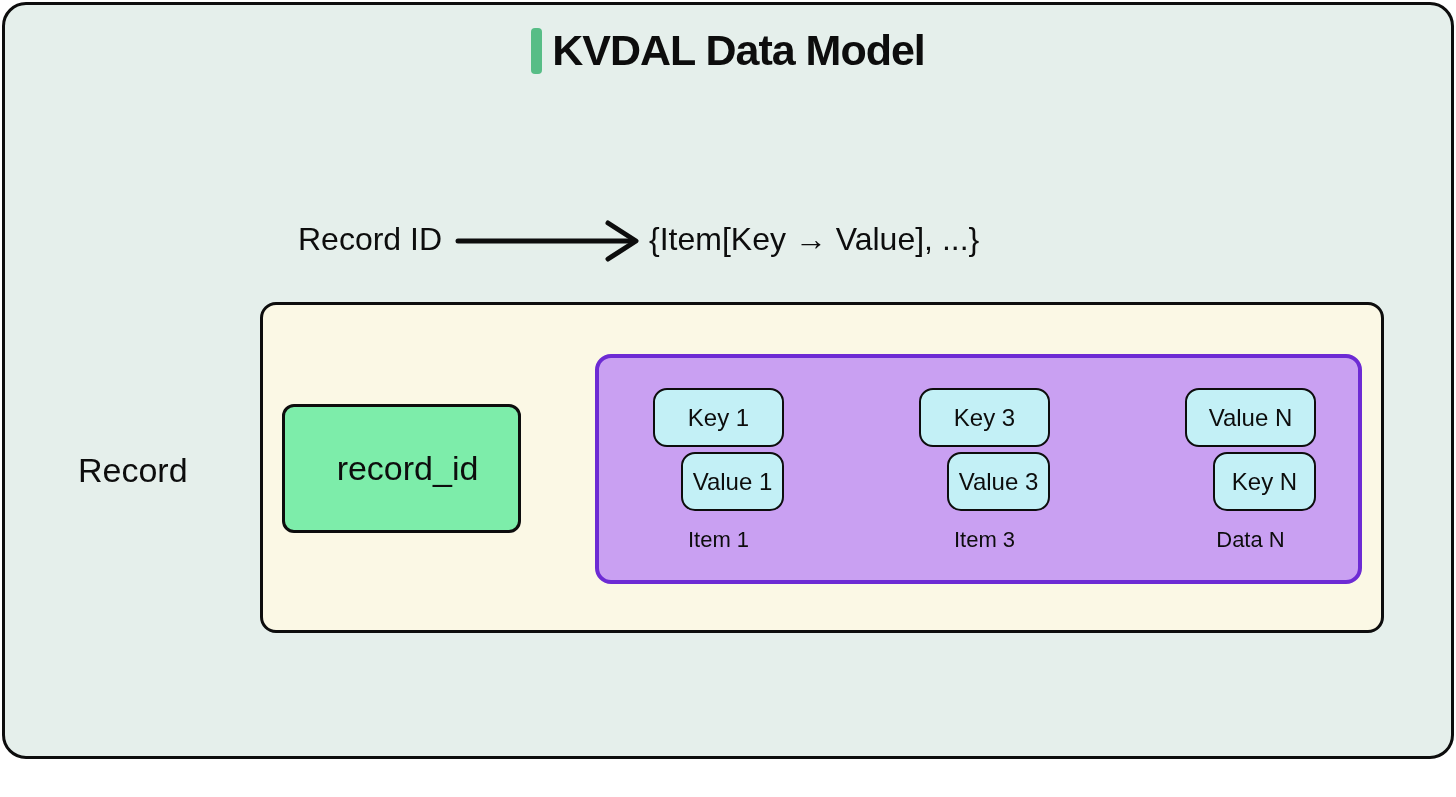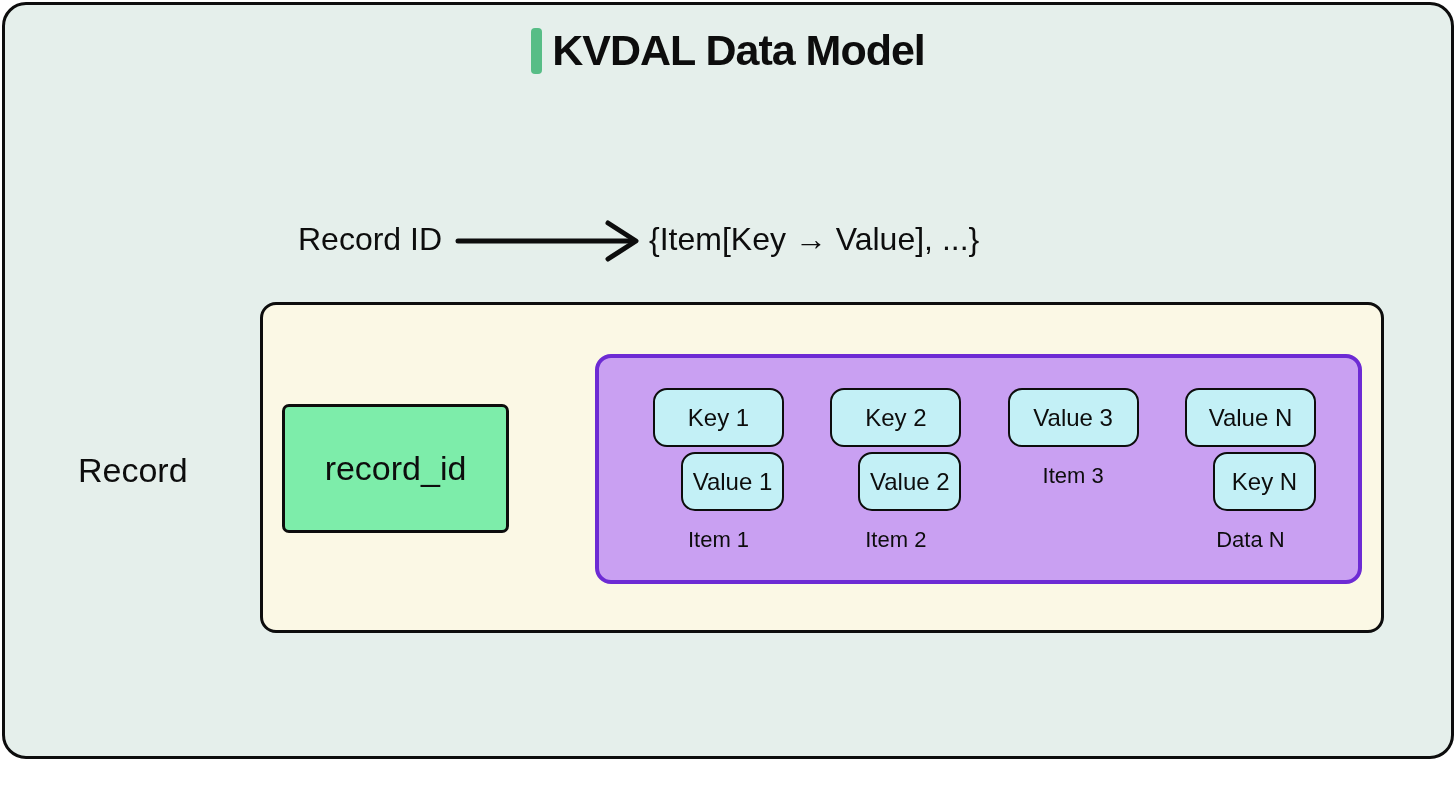--- a/index.html
+++ b/index.html
@@ -77,25 +77,26 @@
     background: #fbf8e5;
     border: 3px solid #0d0d0d;
     border-radius: 16px;
   }
   .record-id-box {
     position: absolute;
     left: 277px; top: 399px;
     width: 221px; height: 123px;
     background: #7dedaa;
     border: 3px solid #0d0d0d;
-    border-radius: 7px;
+    border-radius: 12px;
     display: flex;
     align-items: center;
     justify-content: center;
     font-size: 34px;
+    padding-left: 12px;
   }
   .items-box {
     position: absolute;
     left: 590px; top: 349px;
     width: 767px; height: 230px;
     box-sizing: border-box;
     background: #c9a0f2;
     border: 4px solid #6d2bd4;
     border-radius: 16px;
     display: flex;
@@ -155,31 +156,25 @@
       <div class="item-col">
         <div class="kv-box">
           <span>Key 1</span>
         </div>
         <div class="kv-box">
           <span>Value 1</span>
         </div>
         <div class="item-label">Item 1</div>
       </div>
 
+
       <div class="item-col">
         <div class="kv-box">
-          <span>Key 2</span>
+          <span>Key 3</span>
         </div>
-        <div class="kv-box">
-          <span>Value 2</span>
-        </div>
-        <div class="item-label">Item 2</div>
-      </div>
-
-      <div class="item-col">
         <div class="kv-box">
           <span>Value 3</span>
         </div>
         <div class="item-label">Item 3</div>
       </div>
 
       <div class="item-col">
         <div class="kv-box">
           <span>Value N</span>
         </div>

